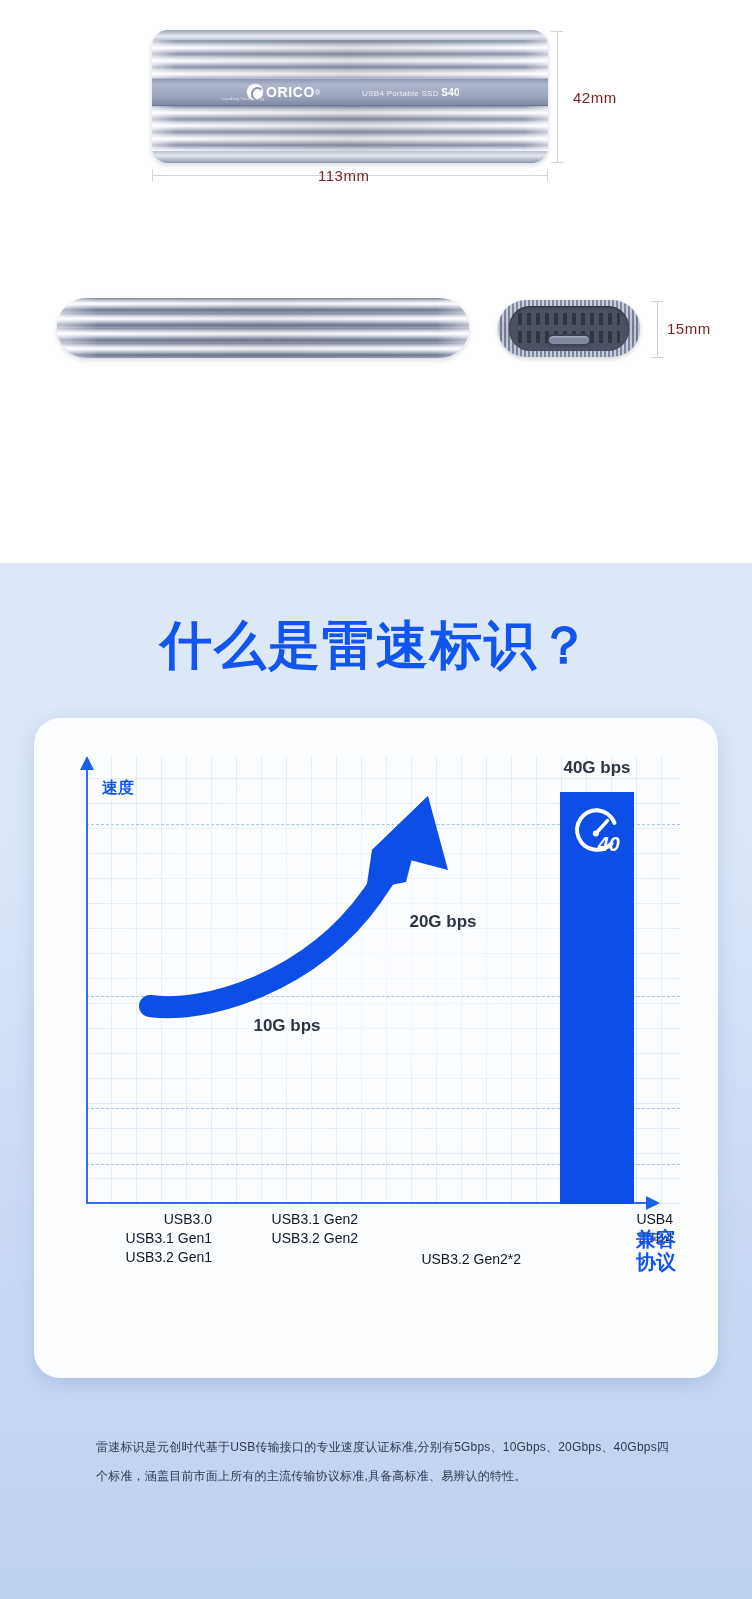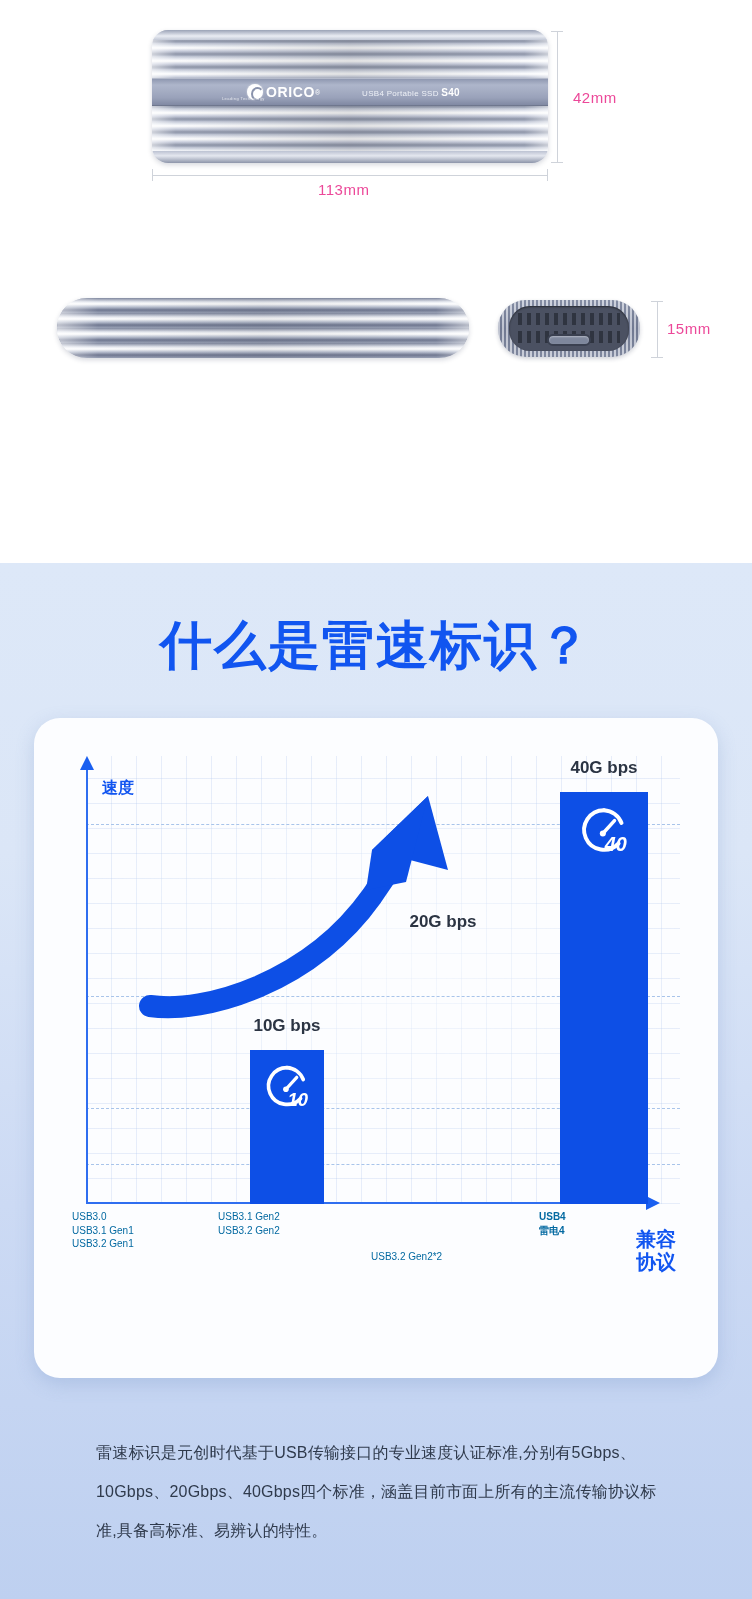--- a/index.html
+++ b/index.html
@@ -65,31 +65,31 @@
     letter-spacing:.4px; white-space:nowrap;
   }
   .device-model {
     margin-left:42px; color:#eef1f7; font-size:8px; letter-spacing:.3px;
     white-space:nowrap;
   }
   .device-model b{ font-size:10px; color:#fff; }
 
   
   .dim-line { position:absolute; background:#cfd3da; }
-  .dim-label { position:absolute; color:#ec4899; font-size:15px; letter-spacing:.5px; }
+  .dim-label { position:absolute; color:#7f1d1d; font-size:15px; letter-spacing:.5px; }
 
   .dim-v { left:557px; top:31px; width:1px; height:131px; }
   .dim-v-cap-t { left:551px; top:31px; width:12px; height:1px; }
   .dim-v-cap-b { left:551px; top:162px; width:12px; height:1px; }
   .dim-v-label { left:573px; top:89px; }
 
   .dim-h { left:152px; top:175px; width:396px; height:1px; }
   .dim-h-cap-l { left:152px; top:169px; width:1px; height:12px; }
   .dim-h-cap-r { left:547px; top:169px; width:1px; height:12px; }
-  .dim-h-label { left:318px; top:181px; }
+  .dim-h-label { left:318px; top:167px; }
 
   
   .device-side {
     position:absolute; left:57px; top:298px; width:412px; height:60px;
     border-radius:30px/30px;
     background:repeating-linear-gradient(180deg,
         #7f879e 0px, #e7eaf1 4px, #ffffff 6px, #b9c0d0 9px, #6f7790 12px, #9aa2b6 15px);
     box-shadow:0 2px 5px rgba(30,40,70,.18);
     overflow:hidden;
   }
@@ -204,27 +204,27 @@
     display:flex; align-items:flex-start; justify-content:center;
   }
   .bar-value{
     position:absolute; left:50%; transform:translateX(-50%);
     white-space:nowrap; color:#2b3443; font-size:17px; font-weight:bold;
   }
   .gauge{ margin-top:10px; }
 
   .xlabels{ position:absolute; left:6px; right:0; bottom:0; height:60px; }
   .xlabel{
-    position:absolute; top:4px; text-align:left; color:#0369a1;
-    font-size:10px; line-height:1.35; white-space:nowrap;
+    position:absolute; top:4px; text-align:right; color:#0f172a;
+    font-size:14px; line-height:1.35; white-space:nowrap;
   }
 
   .caption{
     position:absolute; left:96px; top:870px; width:580px;
-    color:#2f3a4c; font-size:16px; line-height:2.45;
+    color:#2f3a4c; font-size:12px; line-height:2.45;
     letter-spacing:.2px;
   }
 </style>
 </head>
 <body>
 
 <div class="product-section">
 
   <div class="device-top">
     <div class="device-band">
@@ -291,36 +291,27 @@
         <path d="M40 228 C 100 215, 190 185, 250 110" stroke="#ffffff" stroke-width="0" fill="none"></path>
         <polygon points="318,18 338,92 262,72" fill="#0d4fe6"></polygon>
         <polygon points="318,18 262,72 256,112 296,104" fill="#0d4fe6"></polygon>
       </svg>
 
       <div class="bars">
 
 
         <div class="bar-group" style="left:164px; width:74px; height:448px;text-align:right;">
           <div class="bar-value" style="bottom:168px">10G bps</div>
-          <div class="bar" style="height:154px">
-            <svg class="gauge" width="52" height="52" viewBox="0 0 48 48">
-              <path d="M24 7 A17 17 0 1 0 36.5 35.5" stroke="#fff" stroke-width="3.4" fill="none" stroke-linecap="round"></path>
-              <path d="M24 7 A17 17 0 0 1 39 18" stroke="#fff" stroke-width="3.4" fill="none" stroke-linecap="round"></path>
-              <path d="M23 27 L33 16" stroke="#fff" stroke-width="3" stroke-linecap="round"></path>
-              <circle cx="23" cy="27" r="2.6" fill="#fff"></circle>
-              <text x="34" y="42" font-size="17" font-weight="bold" font-style="italic" fill="#fff" font-family="Liberation Sans, sans-serif" text-anchor="middle">10</text>
-            </svg>
-          </div>
         </div>
 
         <div class="bar-group" style="left:320px; width:74px; height:448px;text-decoration:underline;">
           <div class="bar-value" style="bottom:272px">20G bps</div>
         </div>
 
-        <div class="bar-group" style="left:474px; width:88px; height:448px;">
+        <div class="bar-group" style="left:474px; width:74px; height:448px;">
           <div class="bar-value" style="bottom:426px">40G bps</div>
           <div class="bar" style="height:412px">
             <svg class="gauge" width="56" height="56" viewBox="0 0 48 48">
               <path d="M24 7 A17 17 0 1 0 36.5 35.5" stroke="#fff" stroke-width="3.4" fill="none" stroke-linecap="round"></path>
               <path d="M24 7 A17 17 0 0 1 39 18" stroke="#fff" stroke-width="3.4" fill="none" stroke-linecap="round"></path>
               <path d="M23 27 L33 16" stroke="#fff" stroke-width="3" stroke-linecap="round"></path>
               <circle cx="23" cy="27" r="2.6" fill="#fff"></circle>
               <text x="34" y="42" font-size="17" font-weight="bold" font-style="italic" fill="#fff" font-family="Liberation Sans, sans-serif" text-anchor="middle">40</text>
             </svg>
           </div>
@@ -333,21 +324,21 @@
           <div>USB3.1 Gen1</div>
           <div>USB3.2 Gen1</div>
         </div>
         <div class="xlabel" style="left:132px; width:140px;">
           <div>USB3.1 Gen2</div>
           <div>USB3.2 Gen2</div>
         </div>
         <div class="xlabel" style="left:285px; width:150px;margin-top:40px;">
           <div>USB3.2 Gen2*2</div>
         </div>
-        <div class="xlabel" style="left:453px; width:114px;font-weight:bold;">
+        <div class="xlabel" style="left:473px; width:114px;">
           <div>USB4</div>
           <div>雷电4</div>
         </div>
       </div>
 
       <div class="axis-label-x">
           <div>兼容</div>
           <div>协议</div>
         </div>
     </div>

